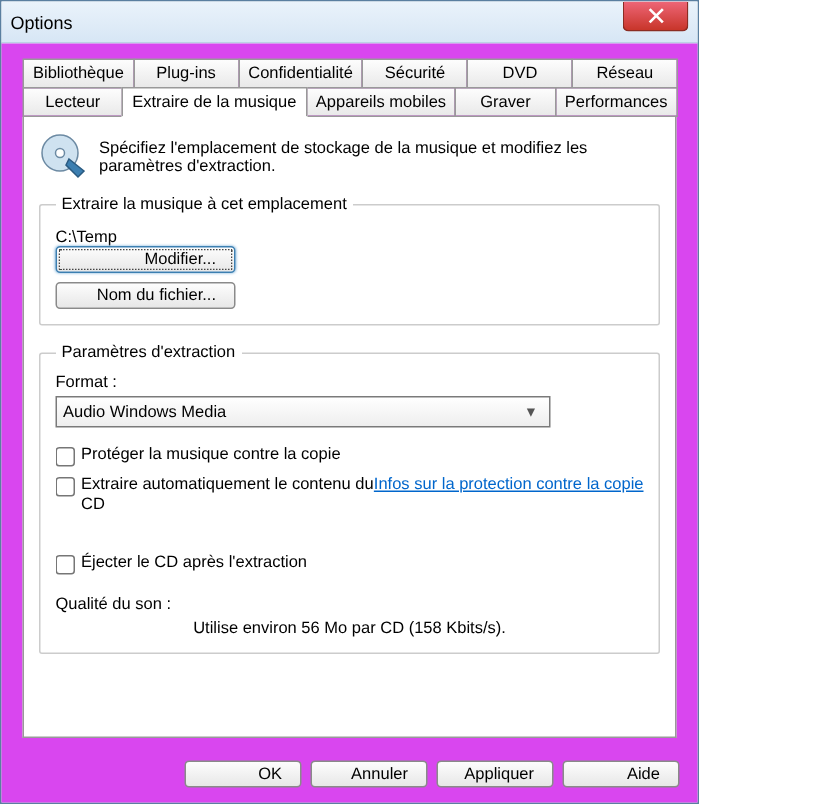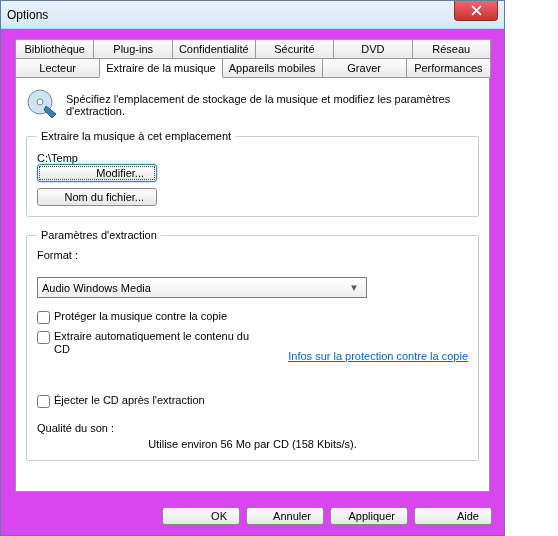--- a/index.html
+++ b/index.html
@@ -1,17 +1,17 @@
 <!DOCTYPE html>
 <html><head>
 <meta charset="utf-8">
 <style>
   * { box-sizing: border-box; font-family: "Segoe UI", Tahoma, sans-serif; font-size: 11px; }
   body { margin: 0; background: #fff; width: 558px; height: 536px; overflow: hidden; }
-  .window { width: 505px; height: 536px; border: 1px solid #5a7fa0; background: #fff; position: relative; }
+  .window { width: 466px; height: 536px; border: 1px solid #5a7fa0; background: #fff; position: relative; }
   .titlebar { height: 28px; background: linear-gradient(#eaf3fb, #d7e6f5); border-bottom: 1px solid #bcd0e5; display: flex; align-items: center; padding: 0 6px; position: relative; }
   .titlebar .title { color: #000; font-size: 12px; }
   .close-btn { position: absolute; right: 6px; top: 0px; width: 44px; height: 20px; background: linear-gradient(#e67, #c8352a); border: 1px solid #8b2c23; border-top: none; border-radius: 0 0 4px 4px; display: flex; align-items: center; justify-content: center; color: #fff; font-weight: bold; }
   .close-btn svg { width: 11px; height: 11px; }
   .content { position: absolute; top: 28px; left: 0; right: 0; bottom: 0; padding: 8px 10px 10px 10px; background: #d946ef; }
   .tabs-area { margin: 2px 4px 0 4px; }
   .tab-row { display: flex; }
   .tab { flex: 1; text-align: center; padding: 3px 6px; border: 1px solid #999; background: linear-gradient(#fdfdfd,#e9e9e9); margin-right: -1px; cursor: default; white-space: nowrap; }
   .tab.active { background: #fff; border-bottom: 1px solid #fff; position: relative; z-index: 2; }
   .tab-row.row2 { margin-top: -1px; }
@@ -20,28 +20,28 @@
   .intro-icon { width: 32px; height: 32px; flex-shrink: 0; }
   .intro-text { padding-top: 2px; }
   fieldset { border: 1px solid #ccc; border-radius: 2px; margin: 0 0 12px 0; padding: 8px 10px 10px 10px; }
   legend { padding: 0 4px; color: #000; }
   .path-row { display: flex; align-items: flex-start; flex-direction: column; }
   .path-text { flex: 1; padding-top: 2px; }
   .btn-col { display: flex; flex-direction: column; gap: 6px; }
   .wbtn { min-width: 120px; padding: 2px 12px; background: linear-gradient(#fdfdfd,#e7e7e7); border: 1px solid #8a8a8a; border-radius: 3px; text-align: right; cursor: default; }
   .wbtn.focus { outline: 1px dotted #444; outline-offset: -3px; border: 1px solid #3c7fb1; box-shadow: 0 0 2px #6fa9d6; }
   .form-row { margin-bottom: 6px; }
-  .format-label { display: block; margin-bottom: 16px; }
+  .format-label { display: block; margin-bottom: 3px; }
   .select { width: 330px; height: 21px; border: 1px solid #7a7a7a; background: linear-gradient(#fff,#eee); padding: 1px 4px; display: flex; align-items: center; justify-content: space-between; }
   .select-arrow { width: 16px; text-align: center; color: #555; }
   .check-row { display: flex; align-items: flex-start; gap: 4px; margin: 6px 0; }
   .check-row input { margin: 1px 0 0 0; }
   .check-row label { line-height: 1.2; }
   .link { color: #0066cc; text-decoration: underline; cursor: pointer; }
-  .two-col { display: flex; justify-content: space-between; align-items: flex-end; }
+  .two-col { display: flex; justify-content: space-between; align-items: center; }
   .quality { margin-top: 14px; }
   .quality-label { margin-bottom: 4px; }
   .slider-row { display: flex; align-items: center; gap: 10px; margin: 4px 0 6px 0; }
   .slider-end { width: 60px; font-size: 11px; line-height: 1.1; }
   .slider-end.right { text-align: left; }
   .slider { flex: 1; position: relative; height: 26px; }
   .track { position: absolute; left: 0; right: 0; top: 10px; height: 3px; background: #c9c9c9; border-radius: 2px; }
   .ticks { position: absolute; left: 0; right: 0; top: 16px; height: 6px; display: flex; justify-content: space-between; }
   .tick { width: 1px; height: 5px; background: #888; }
   .thumb { position: absolute; top: 3px; width: 10px; height: 18px; background: linear-gradient(#f5f9fc,#cfe2f0); border: 1px solid #6c8aa3; border-radius: 2px; left: 50%; transform: translateX(-50%); }
@@ -124,21 +124,21 @@
               <div class="check-row">
                 <input type="checkbox" style="">
                 <label style="max-width:200px">Extraire automatiquement le contenu du CD</label>
               </div>
             </div>
             <div style="padding-top:6px">
               <span class="link">Infos sur la protection contre la copie</span>
             </div>
           </div>
 
-          <div class="check-row" style="margin-top:32px">
+          <div class="check-row" style="margin-top:20px">
             <input type="checkbox" style="">
             <label>Éjecter le CD après l'extraction</label>
           </div>
 
           <div class="quality">
             <div class="quality-label">Qualité du son :</div>
             <div class="usage-text">Utilise environ 56 Mo par CD (158 Kbits/s).</div>
           </div>
 
         </fieldset>

